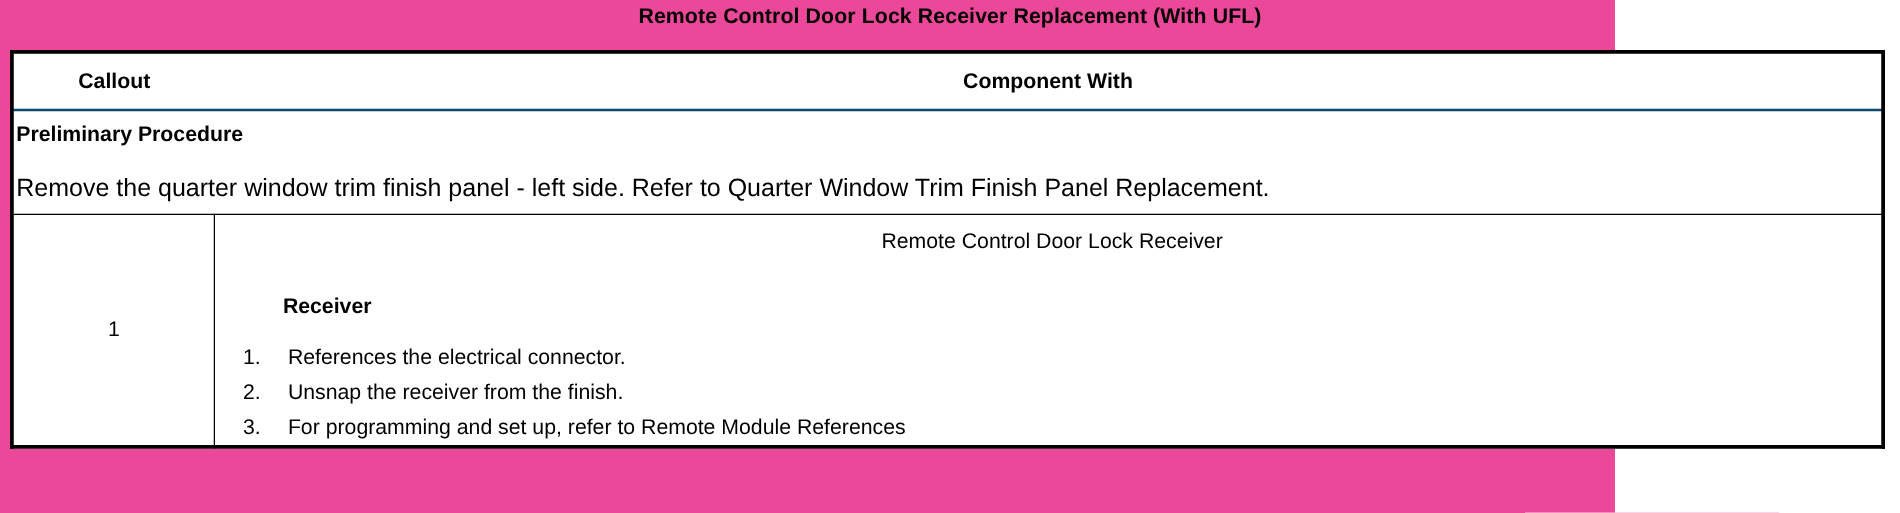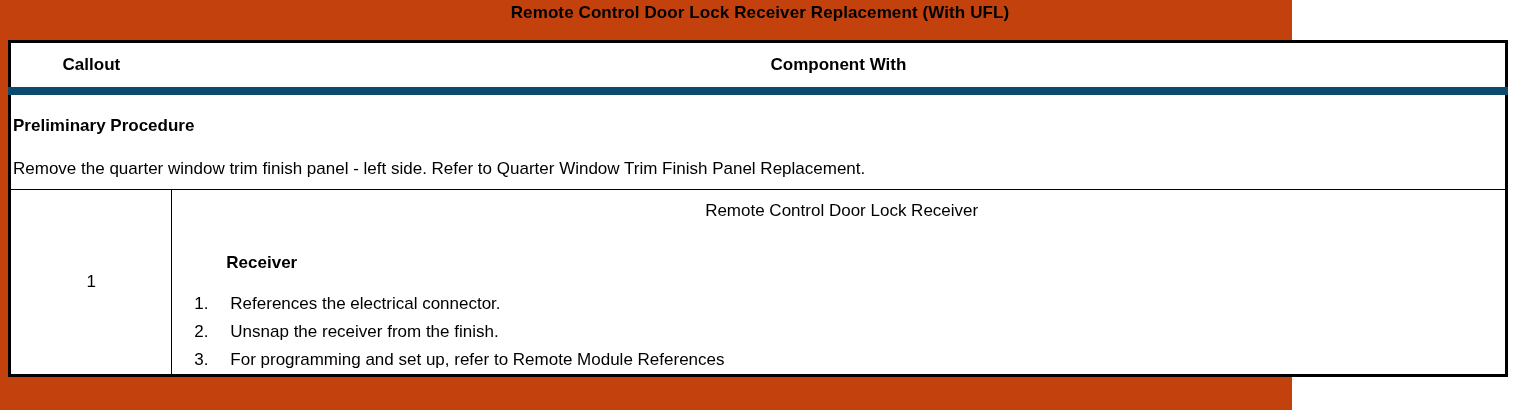--- a/index.html
+++ b/index.html
@@ -11,21 +11,21 @@
     width: 1520px;
     height: 410px;
     font-family: "Liberation Sans", sans-serif;
     color: #000000;
     overflow: hidden;
   }
   .page {
     position: relative;
     width: 1292px;
     height: 410px;
-    background: #c2410c;
+    background: #ec4899;
   }
   .doc-title {
     position: absolute;
     top: 2px;
     left: 0;
     width: 1520px;
     text-align: center;
     font-size: 17px;
     font-weight: bold;
     letter-spacing: 0.1px;
@@ -43,48 +43,48 @@
     background: #ffffff;
   }
   .proc-table td {
     border: 0;
     padding: 0;
     vertical-align: top;
     background: #ffffff;
   }
   
   .hdr-row td {
-    border-bottom: 8px solid #0c4a6e;
+    border-bottom: 2px solid #0c4a6e;
     height: 44px;
     text-align: center;
     vertical-align: middle;
     font-size: 17px;
     font-weight: bold;
     line-height: 20px;
   }
   .hdr-callout {
     width: 162px;
     border-right: 2px solid #000000;
   }
   
   .prelim-row td {
     border-bottom: 1px solid #000000;
-    padding: 18px 0 8px 2px;
+    padding: 6px 0 8px 2px;
   }
   .prelim-title {
     font-size: 17px;
     font-weight: bold;
     line-height: 26px;
     white-space: nowrap;
   }
   .prelim-spacer {
     height: 18px;
   }
   .prelim-text {
-    font-size: 17px;
+    font-size: 20px;
     line-height: 24px;
     white-space: nowrap;
   }
   
   .item-row .cell-callout {
     width: 162px;
     border-right: 1px solid #000000;
     text-align: center;
     vertical-align: middle;
     font-size: 17px;

